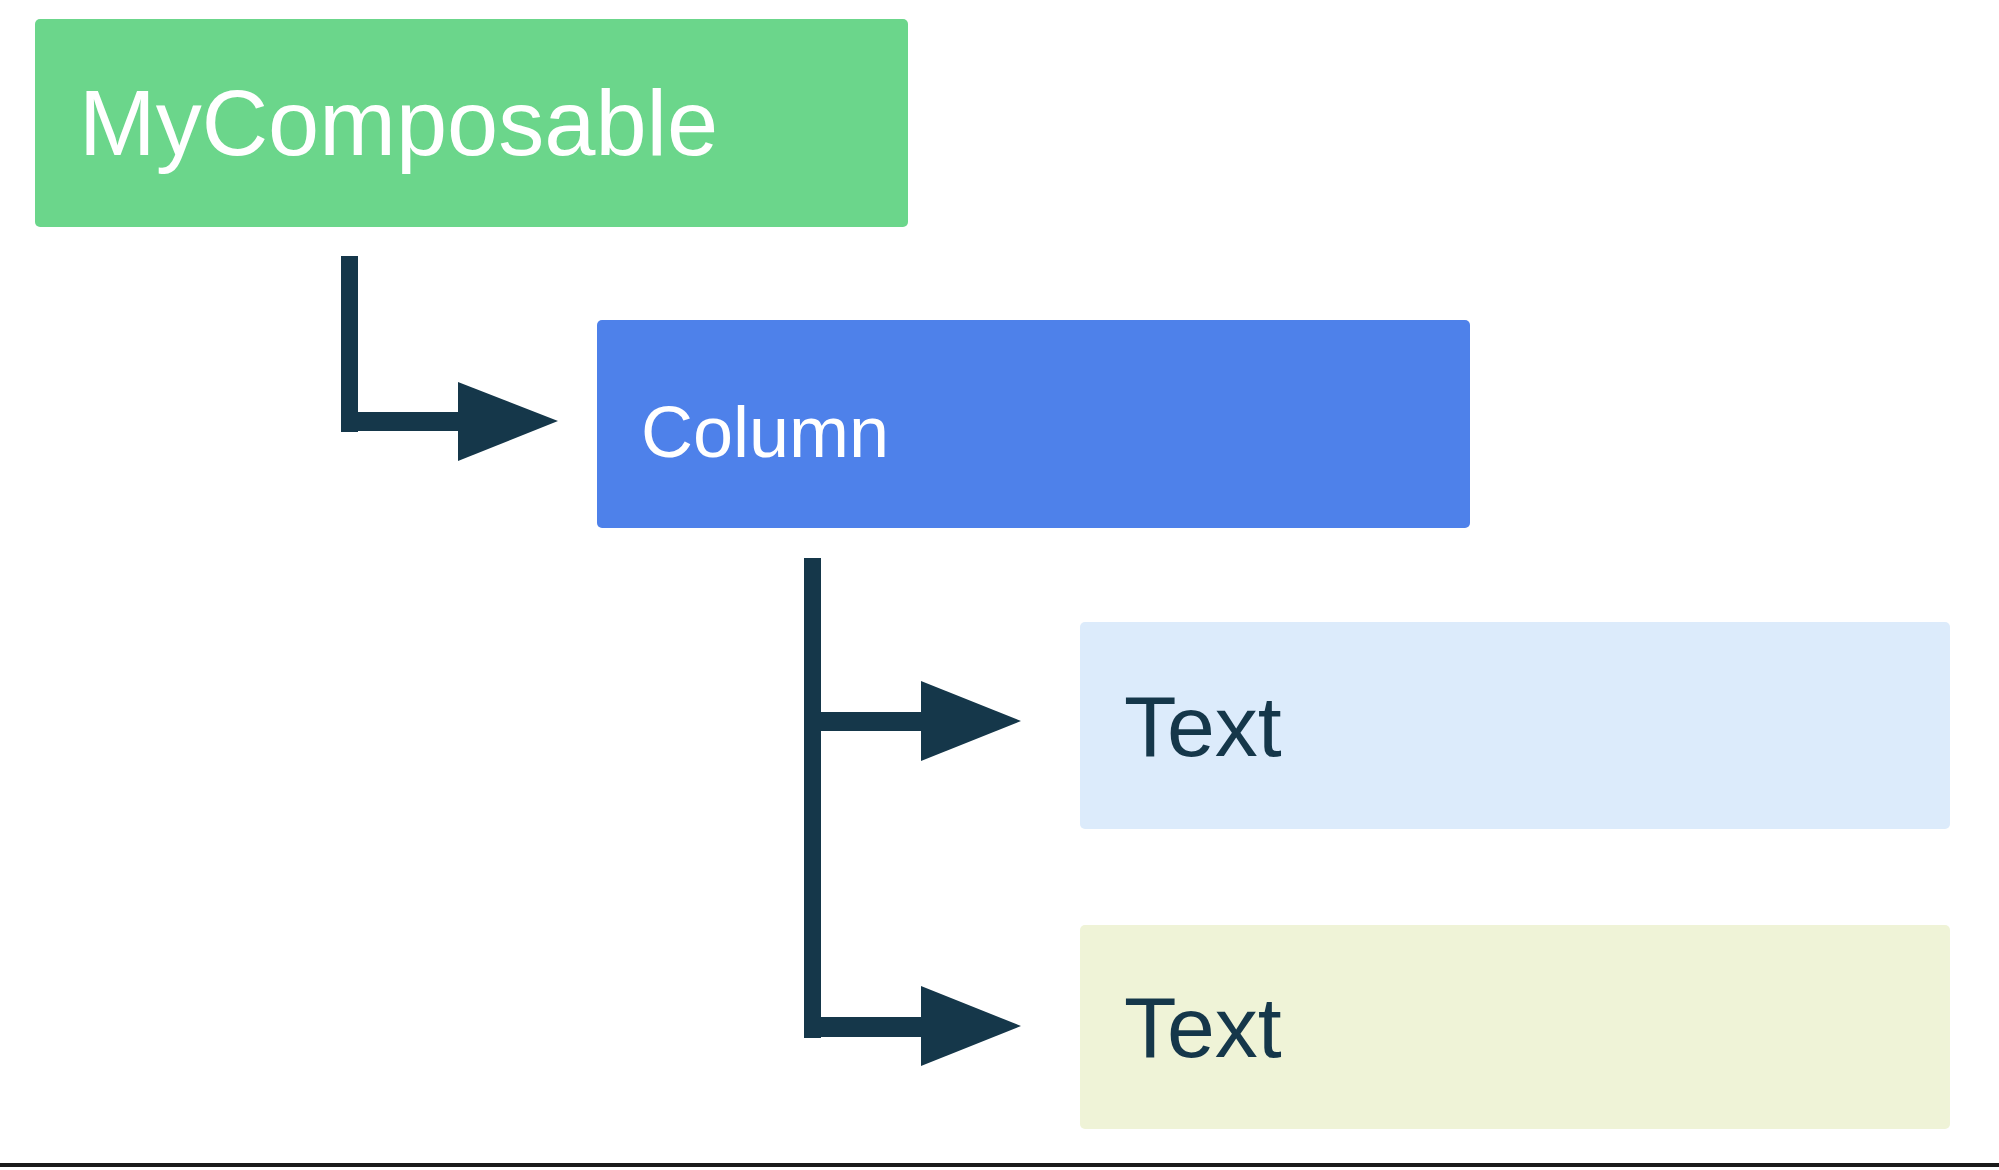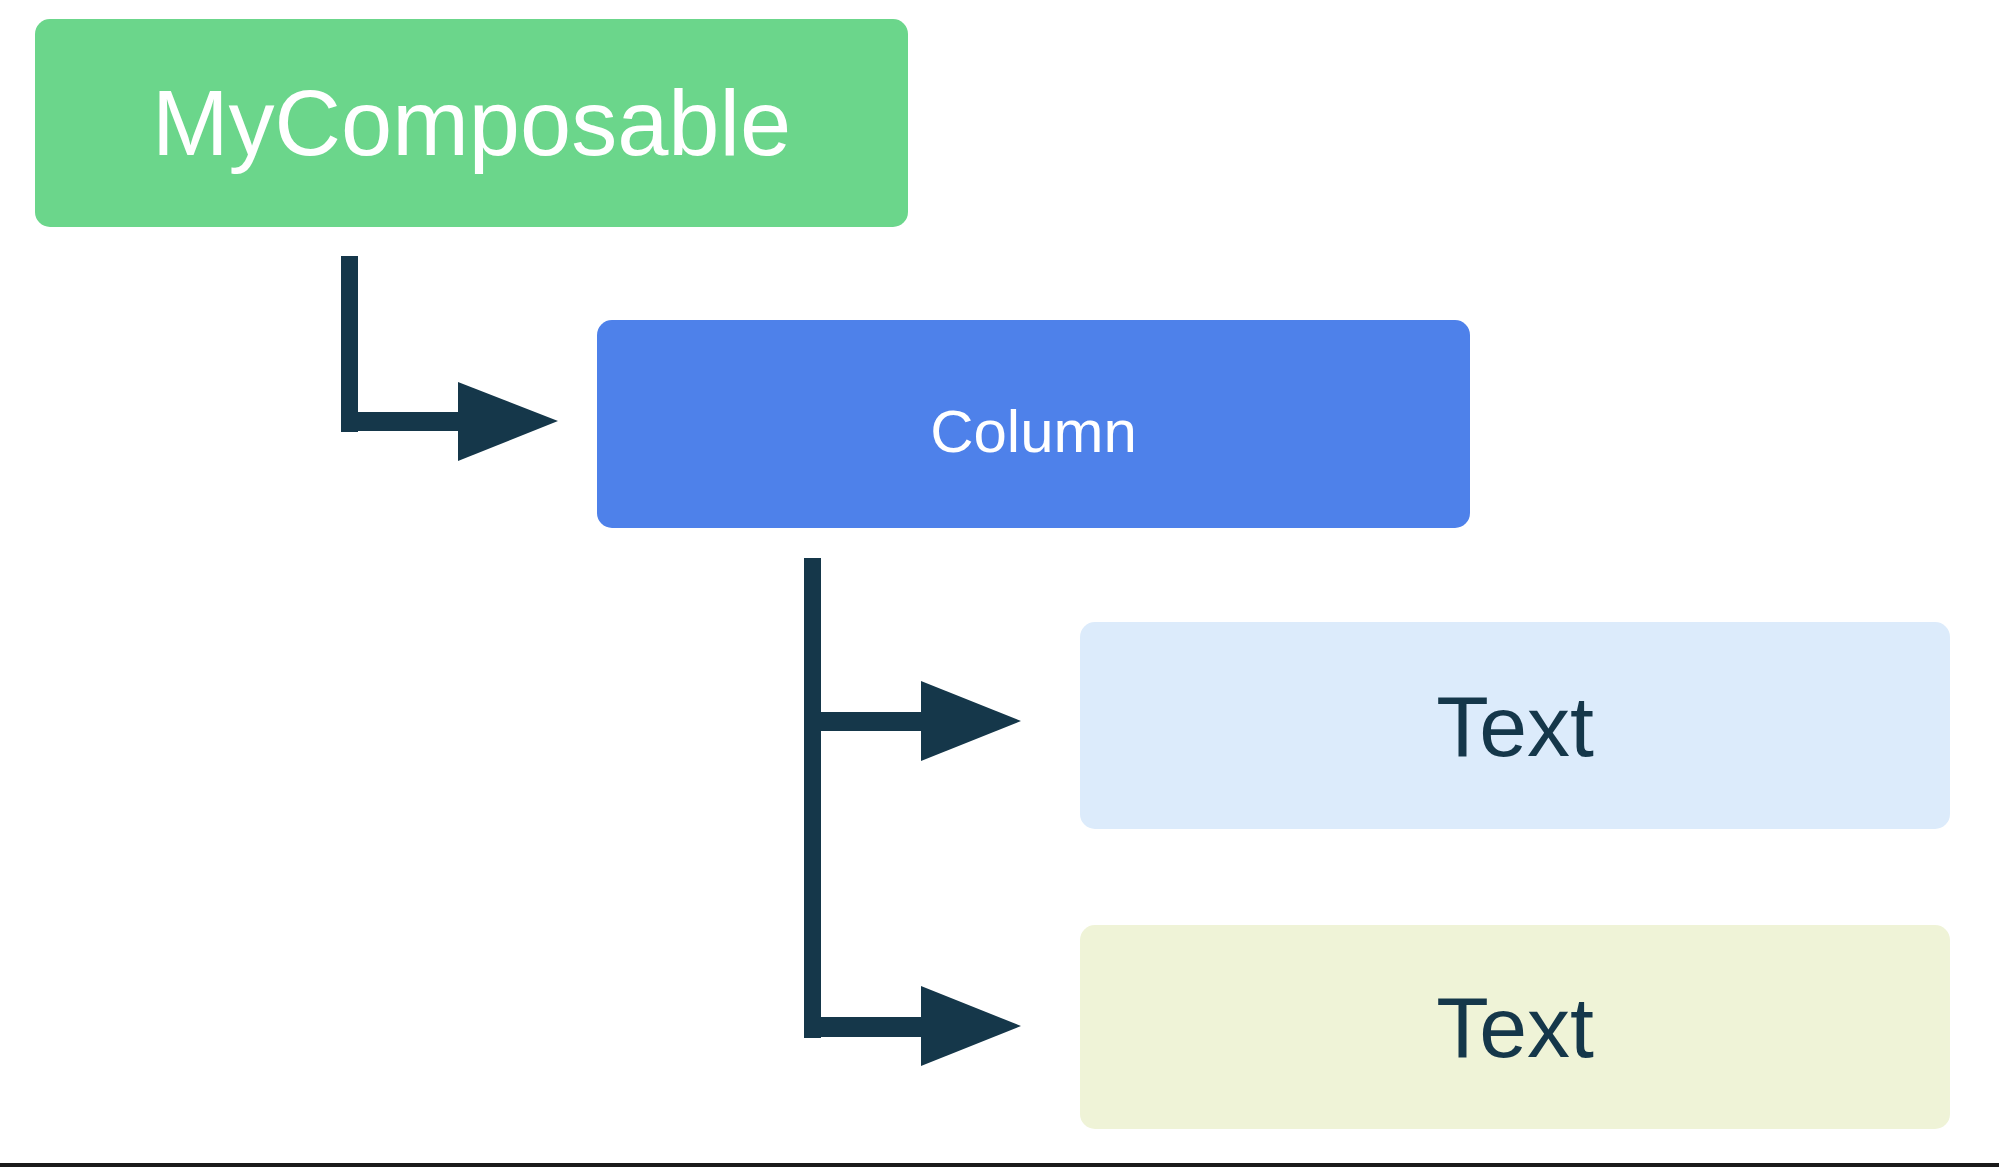--- a/index.html
+++ b/index.html
@@ -15,24 +15,25 @@
     position: relative;
     width: 1999px;
     height: 1170px;
     background: #ffffff;
     overflow: hidden;
   }
   .node {
     position: absolute;
     display: flex;
     align-items: center;
-    justify-content: center;
-    border-radius: 15px;
+    justify-content: flex-start;
+    border-radius: 5px;
     box-sizing: border-box;
     user-select: none;
+    padding-left: 44px;
   }
   .node-label {
     font-weight: 400;
     line-height: 1;
     white-space: nowrap;
   }
 
   
   #node-root {
     left: 35px;
@@ -49,21 +50,21 @@
   
   #node-column {
     left: 597px;
     top: 320px;
     width: 873px;
     height: 208px;
     background: #4E81EA;
   }
   #node-column .node-label {
     color: #ffffff;
-    font-size: 60px;
+    font-size: 72px;
     margin-top: 16px;
   }
 
   
   #node-text-1 {
     left: 1080px;
     top: 622px;
     width: 870px;
     height: 207px;
     background: #DCEBFB;

